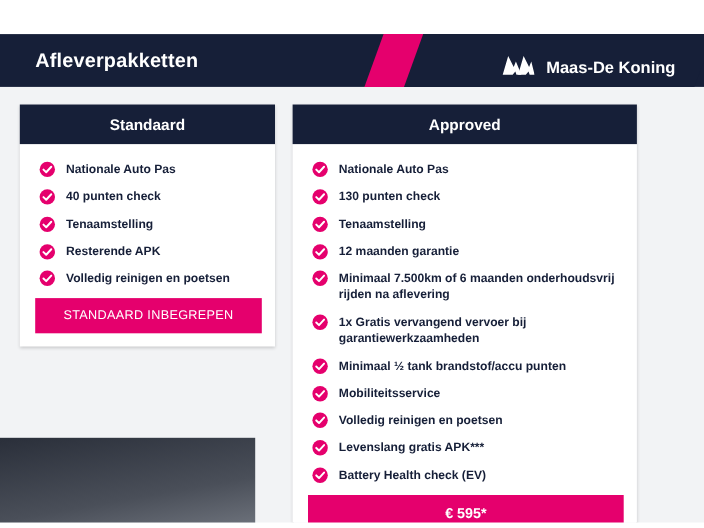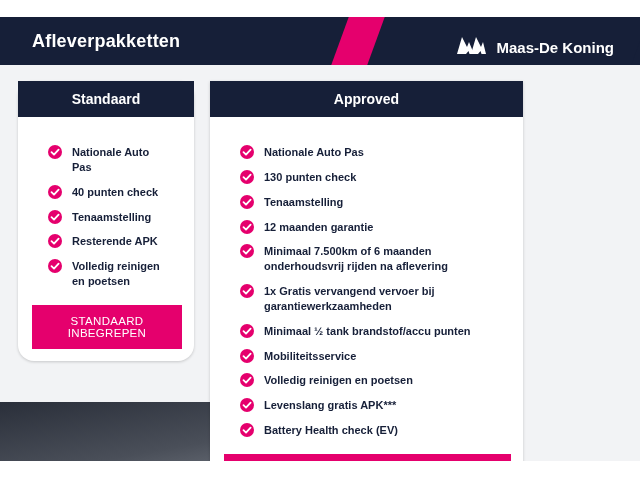--- a/index.html
+++ b/index.html
@@ -16,21 +16,21 @@
   .page {
     position: relative;
     width: 640px;
     height: 480px;
     background: #ffffff;
     box-sizing: border-box;
   }
   .poster {
     position: absolute;
     left: 0;
-    top: 17px;
+    top: 31px;
     width: 640px;
     height: 444px;
     background: #f2f3f5;
     overflow: hidden;
   }
   
   .header {
     position: relative;
     height: 48px;
     background: #161f38;
@@ -103,40 +103,39 @@
     background: linear-gradient(170deg, #2a2f3a 0%, #4a4f59 40%, #7a7f88 72%, #c9ccd2 100%);
     z-index: 0;
   }
   .card {
     position: relative;
     z-index: 2;
     background: #ffffff;
     box-shadow: 0 1px 3px rgba(0,0,0,0.18);
   }
   .card-standard {
-    width: 176px;
-    border-radius: 16px;
+    width: 232px;
   }
   .card-approved {
     width: 313px;
   }
   .card-head {
     background: #161f38;
     color: #ffffff;
     text-align: center;
     font-size: 14px;
     font-weight: bold;
     padding: 10px 0;
   }
   .card-body {
     padding: 12px 12px 12px 14px;
   }
   ul.features {
     list-style: none;
-    margin: 16px;
+    margin: 4px;
     padding: 0;
   }
   ul.features li {
     position: relative;
     padding-left: 24px;
     margin-bottom: 10px;
     font-size: 11px;
     font-weight: bold;
     color: #161f38;
     line-height: 1.35;

